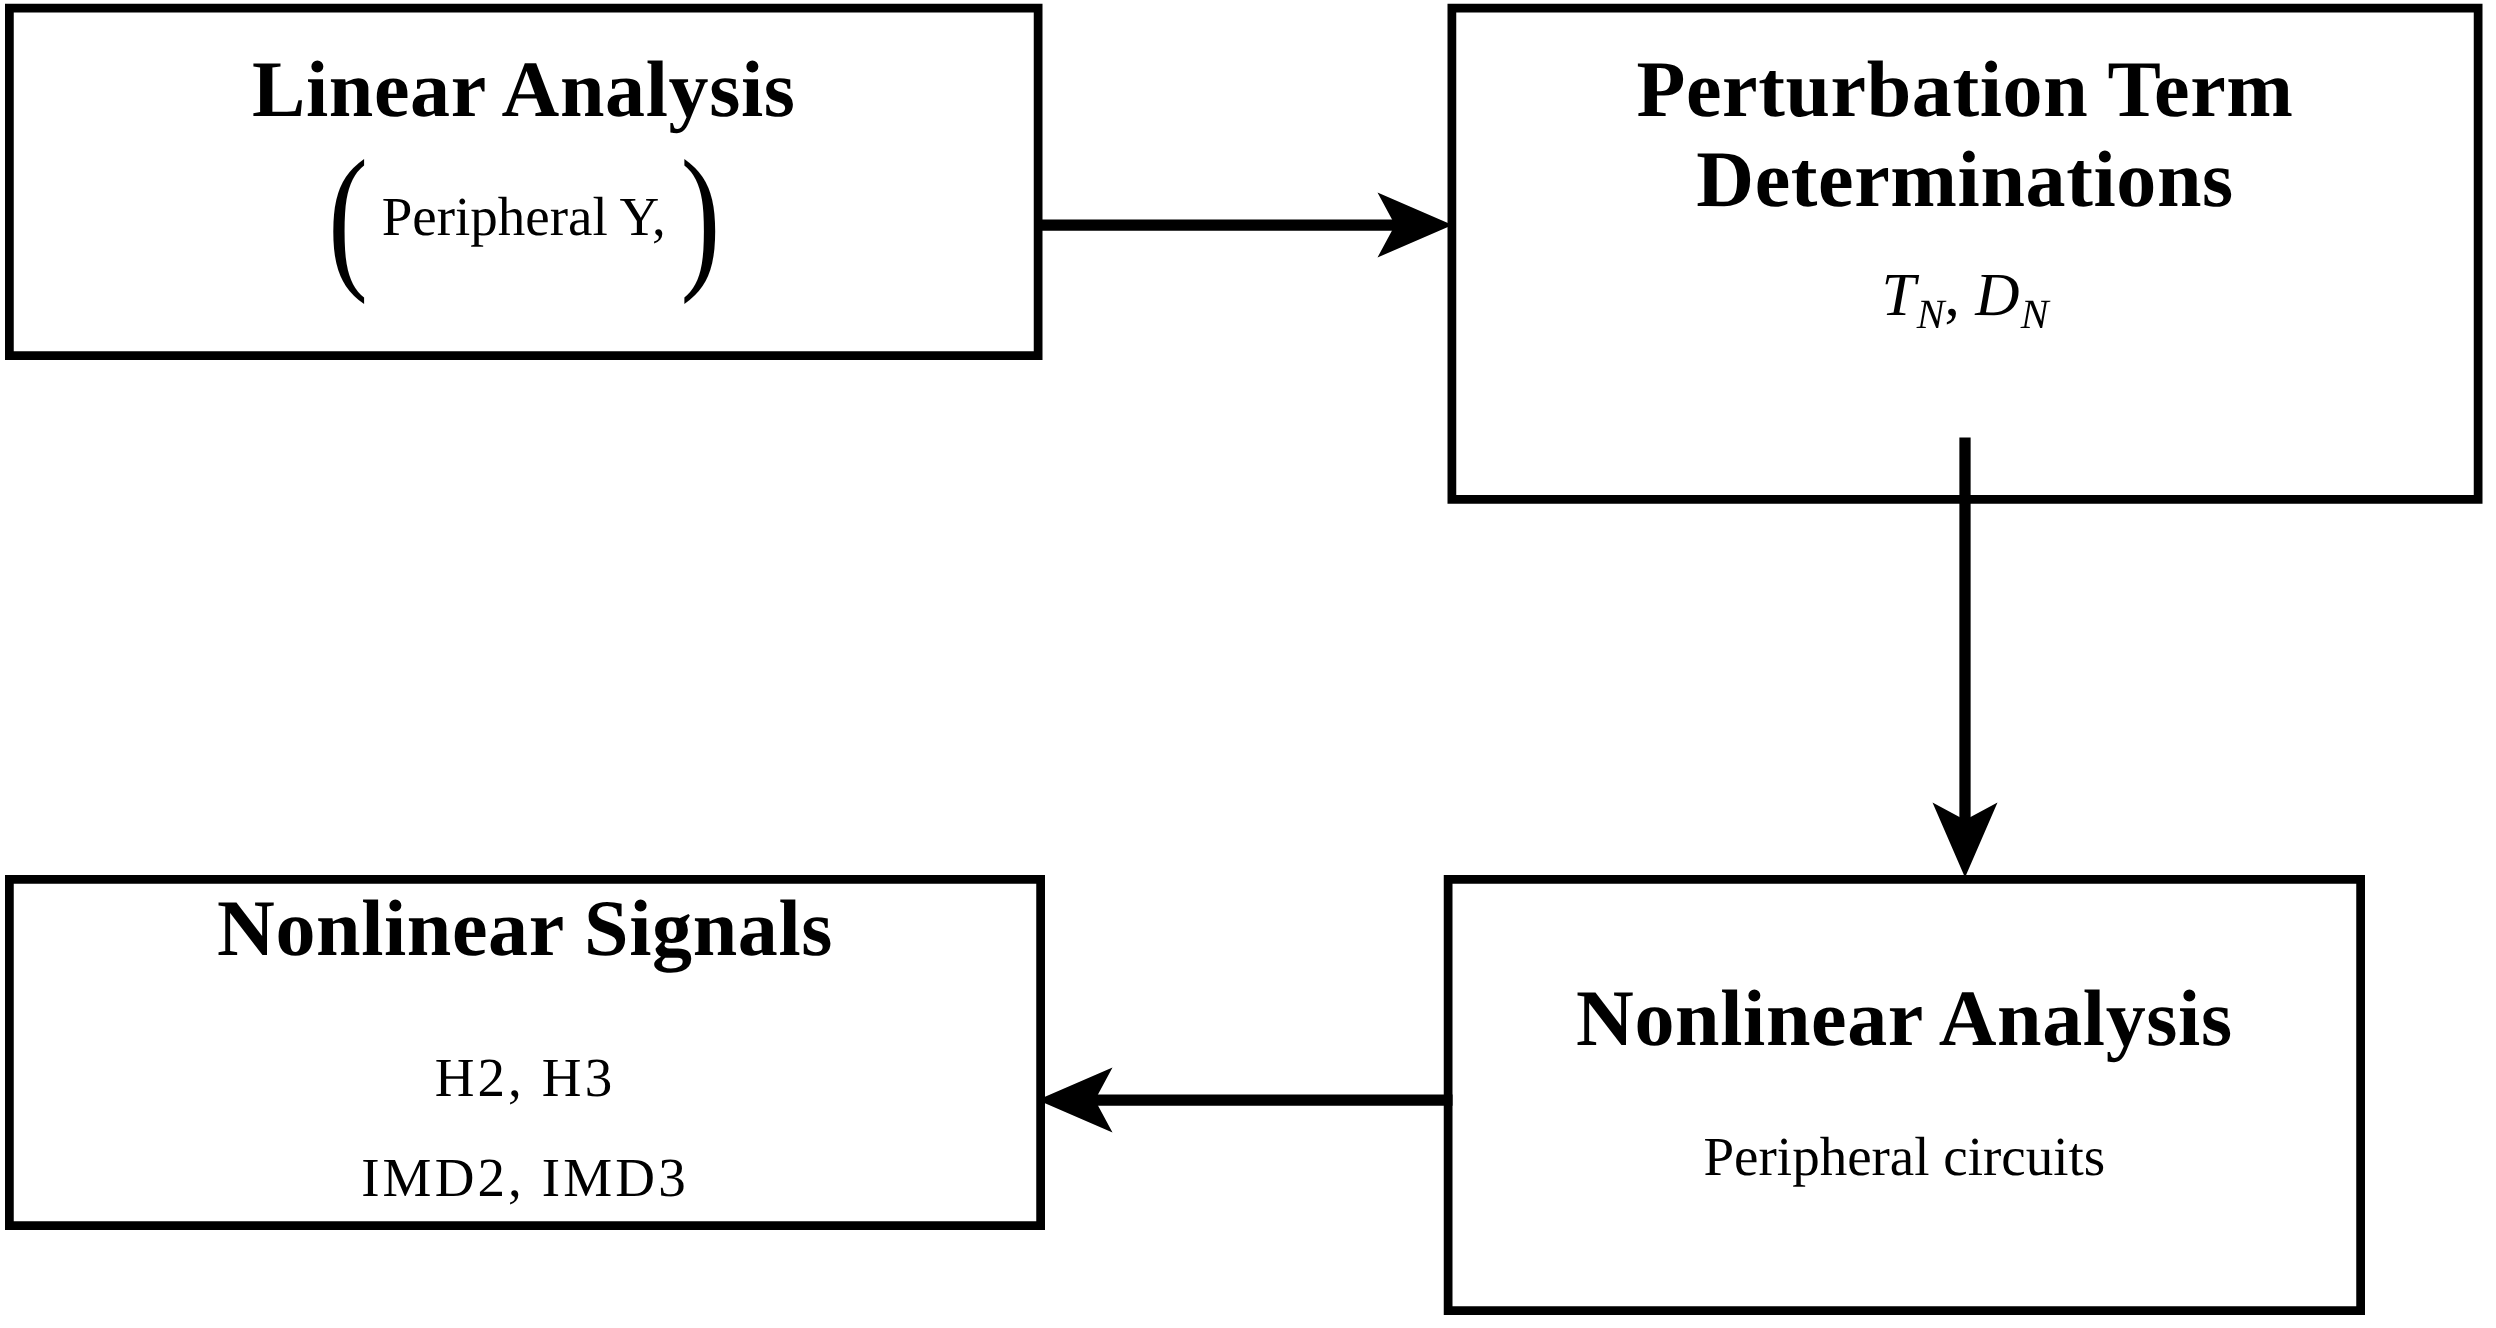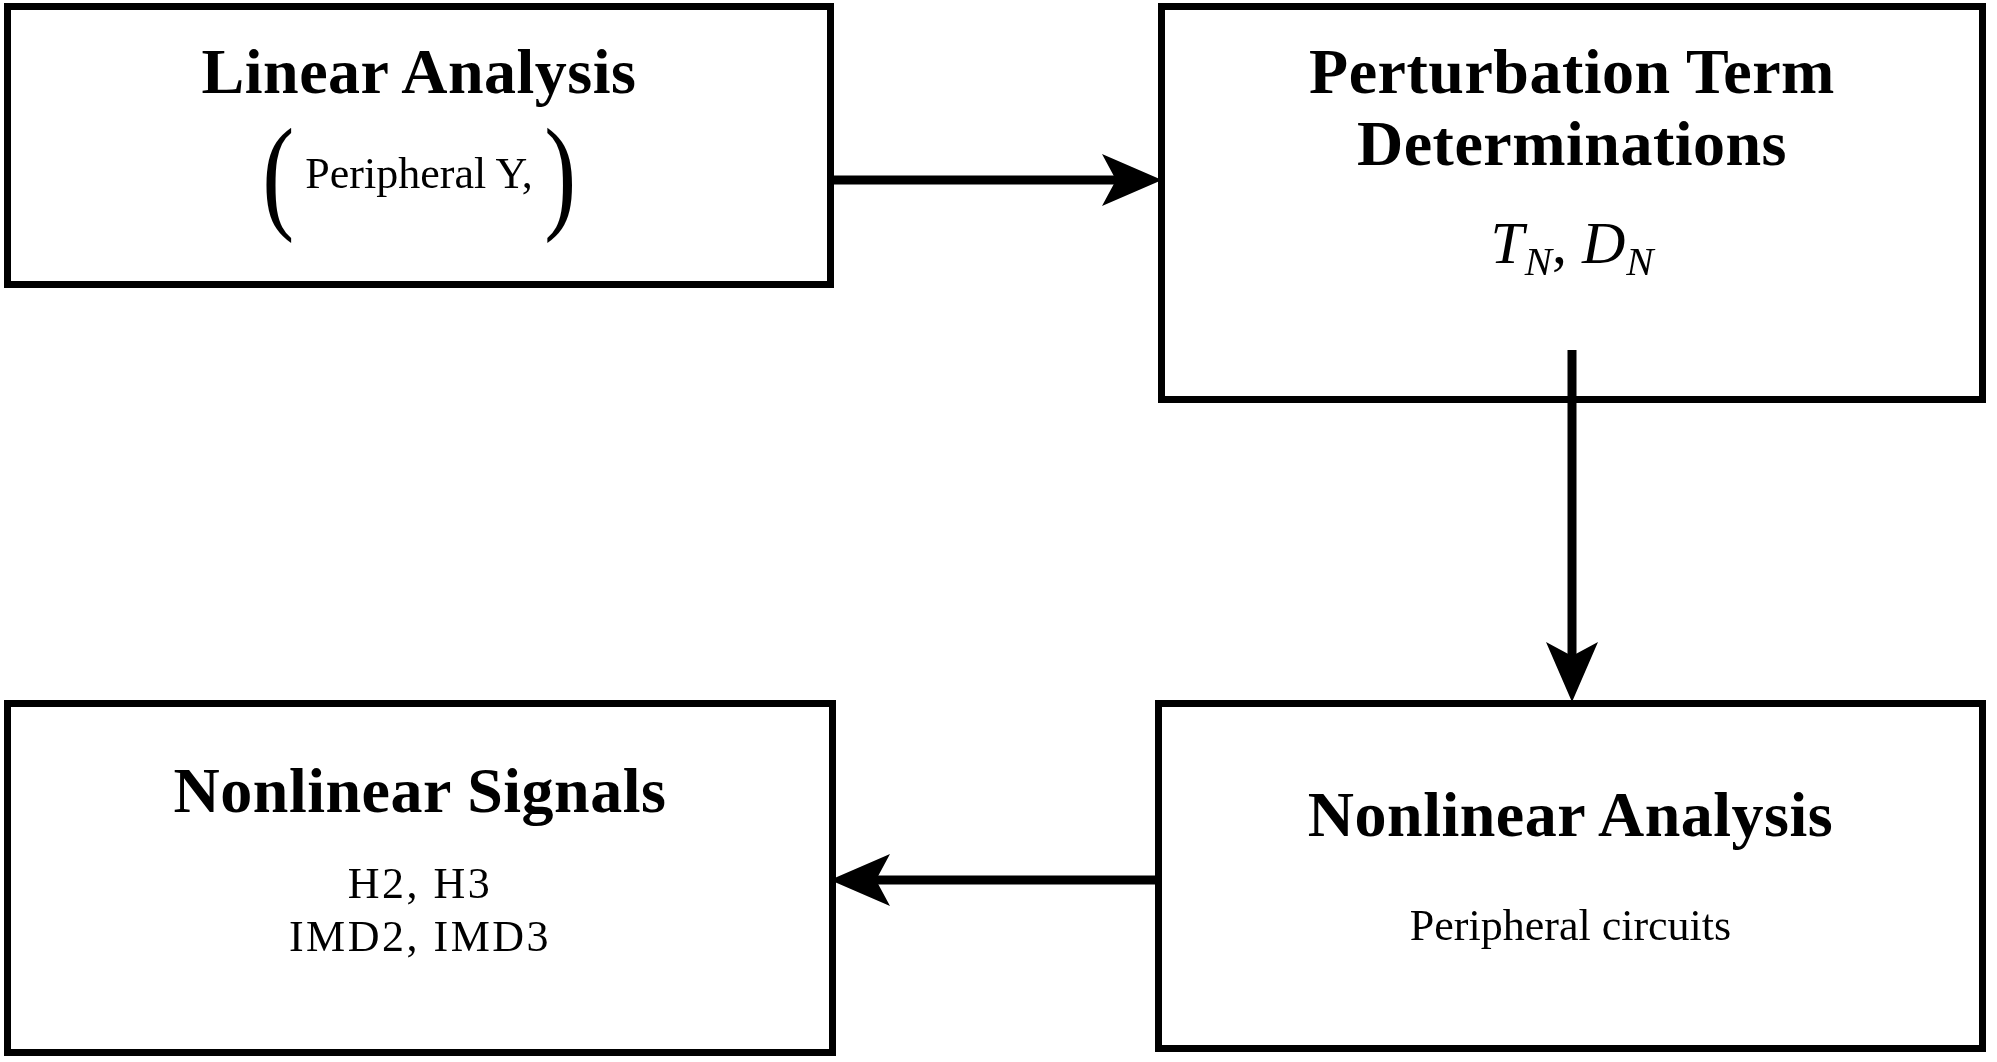--- a/index.html
+++ b/index.html
@@ -77,21 +77,21 @@
     font-style: italic;
     font-family: "Liberation Serif", "DejaVu Serif", serif;
   }
   .mathsub {
     font-style: italic;
     font-size: 0.68em;
     vertical-align: -0.28em;
     padding-left: 1px;
   }
   .mathline {
-    font-size: 60px;
+    font-size: 49px;
     line-height: 1.2;
     white-space: nowrap;
   }
   .spaced {
     letter-spacing: 2.5px;
   }
 
   
   .connector {
     position: absolute;
@@ -118,28 +118,28 @@
     </div>
   </div>
 
   <div class="flow-box" style="left:1158px; top:3px; width:828px; height:400px; padding-top:26px;">
     <div class="box-title">Perturbation Term
 Determinations</div>
 
     <div class="mathline" style="margin-top:28px;"><span class="mathvar">T</span><span class="mathsub">N</span><span>, </span><span class="mathvar">D</span><span class="mathsub">N</span></div>
   </div>
 
-  <div class="flow-box" style="left:4px; top:700px; width:832px; height:356px; padding-top:48px;">
+  <div class="flow-box" style="left:4px; top:700px; width:832px; height:284px; gap:27px;">
     <div class="box-title">Nonlinear Signals</div>
 
     <div class="box-sub spaced" style="margin-top:30px;">H2, H3</div>
     <div class="box-sub spaced">IMD2, IMD3</div>
   </div>
 
-  <div class="flow-box" style="left:1155px; top:700px; width:831px; height:352px; padding-top:72px;">
+  <div class="flow-box" style="left:1155px; top:700px; width:737px; height:352px; padding-top:72px;">
     <div class="box-title">Nonlinear Analysis</div>
 
     <div class="box-sub" style="margin-top:48px;">Peripheral circuits</div>
   </div>
 
   <div class="connector" style="left:830px; top:150px; width:336px; height:60px;">
     <svg width="336" height="60" viewBox="0 0 336 60">
       <line x1="0" y1="30" x2="300" y2="30" stroke="#000000" stroke-width="9"></line>
       <polygon points="332,30 272,4 286,30 272,56" fill="#000000"></polygon>
     </svg>

